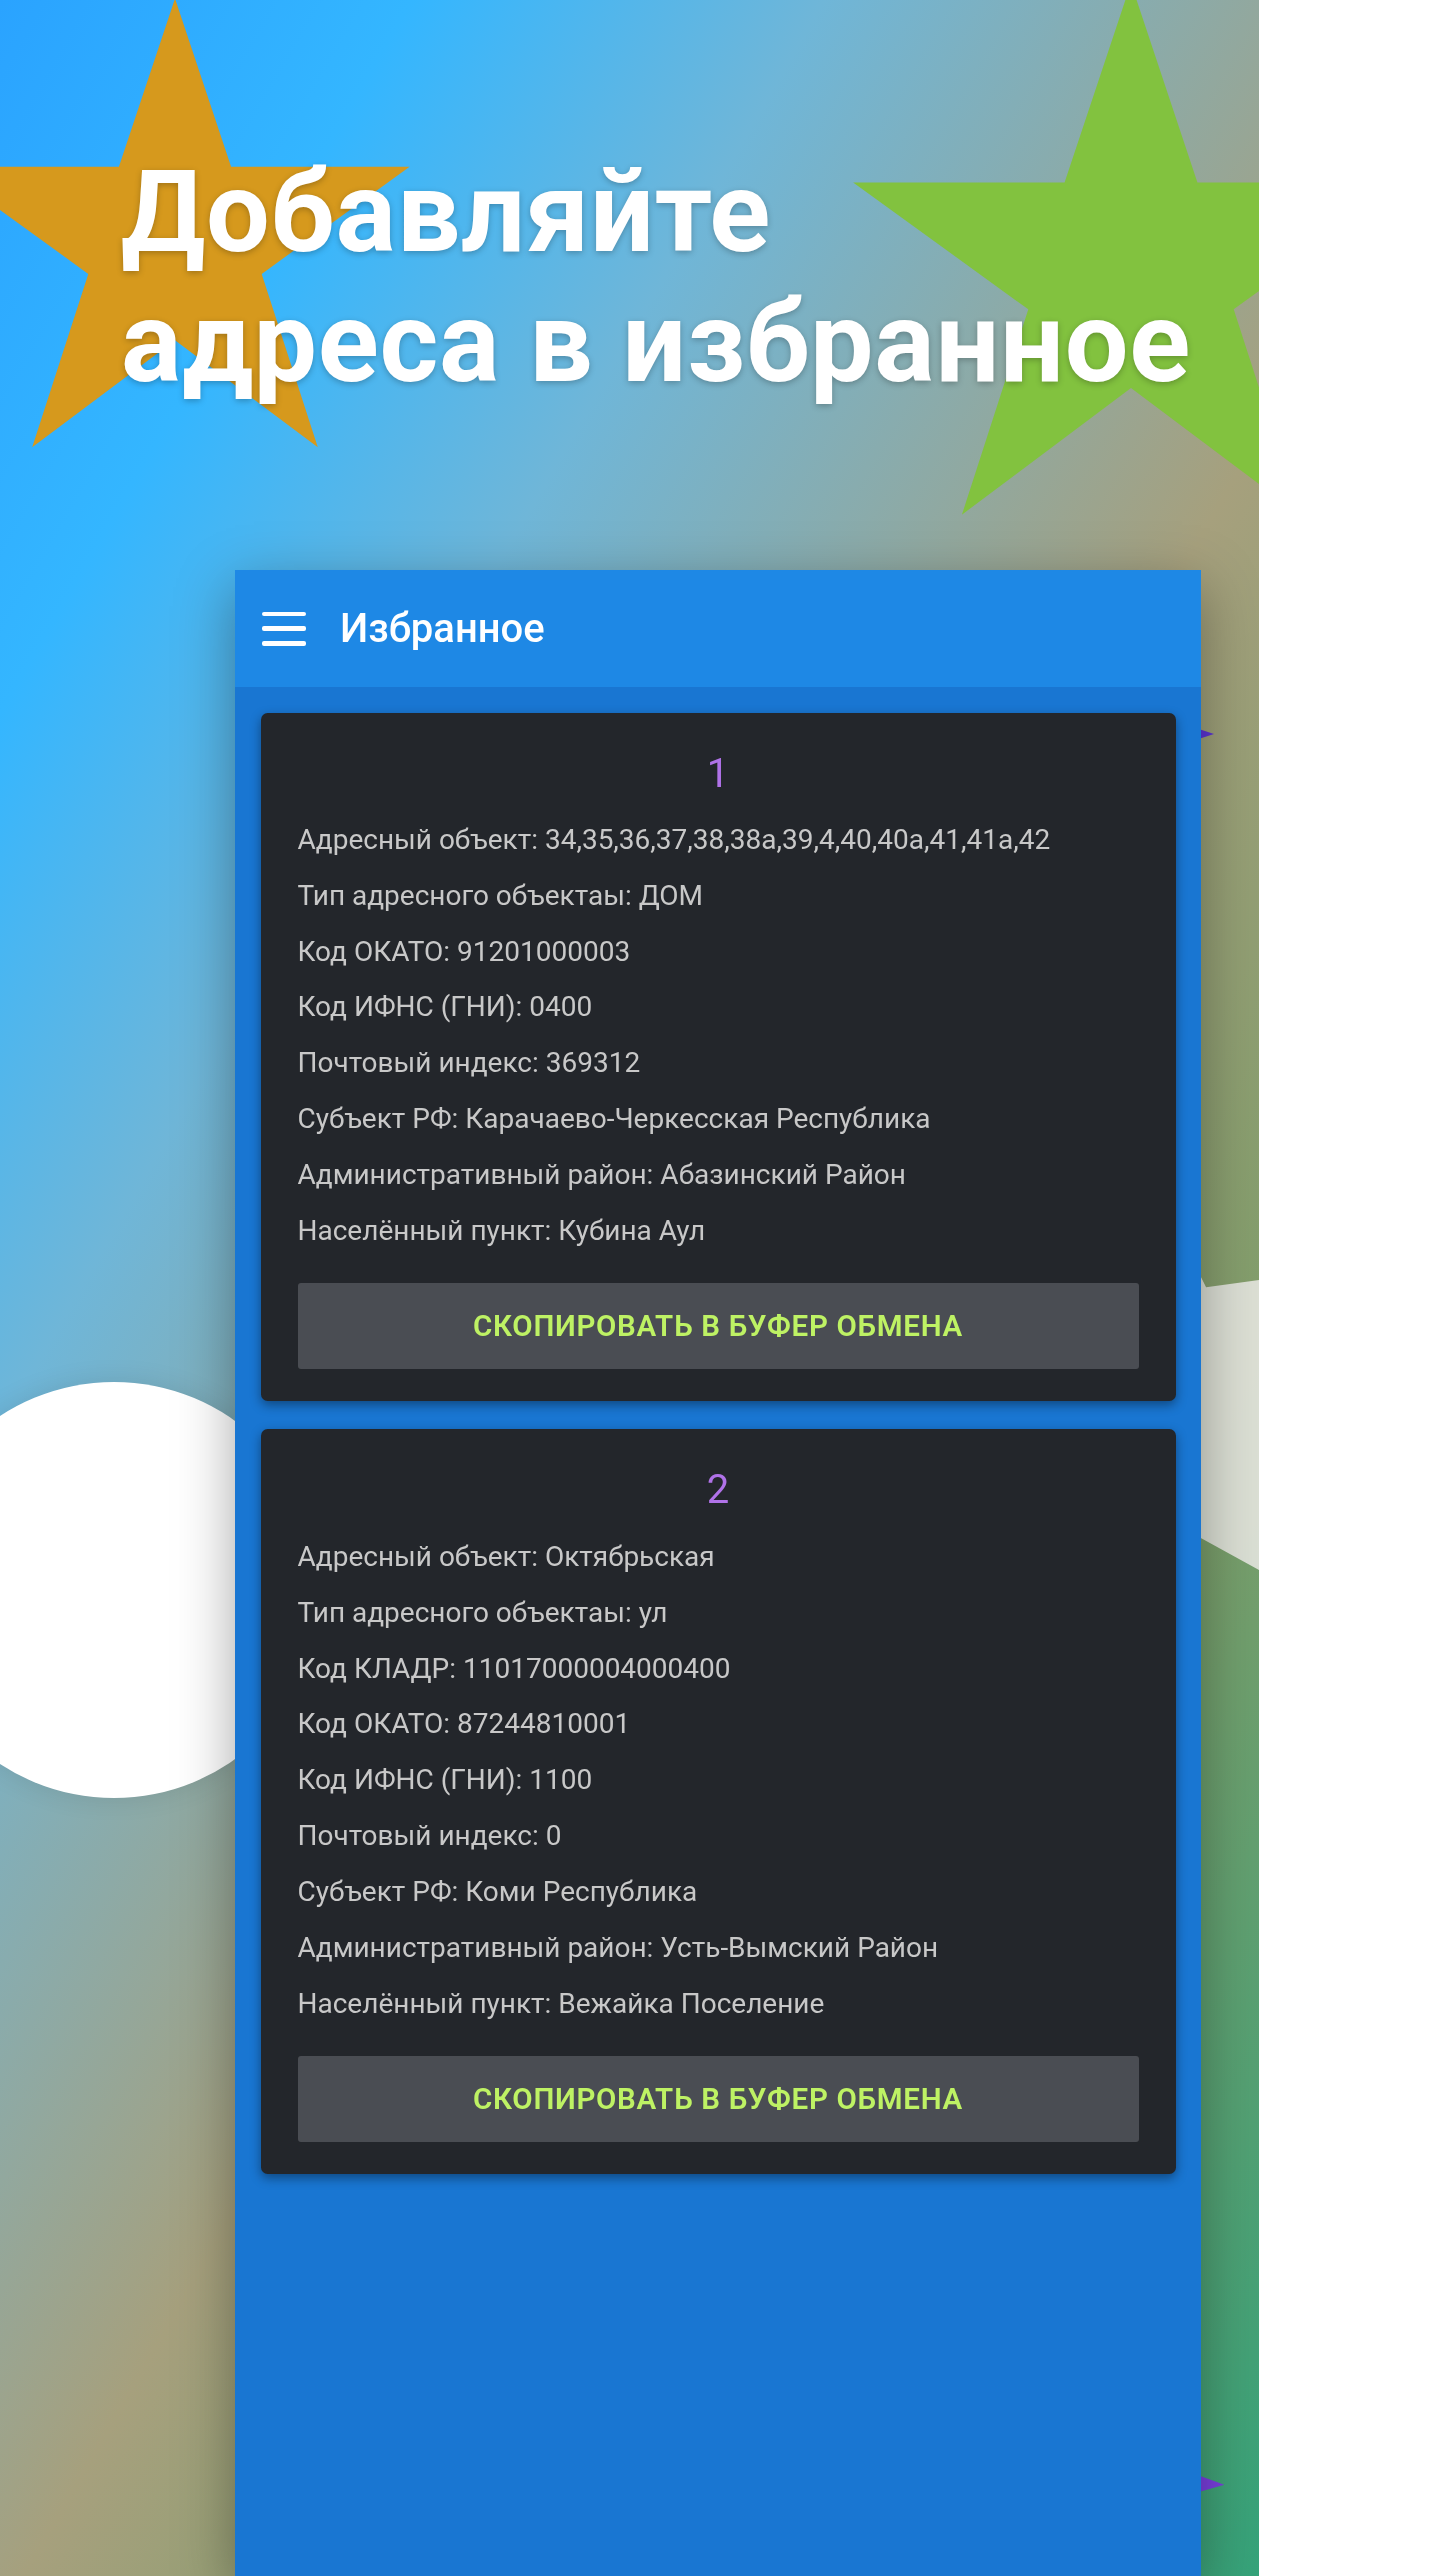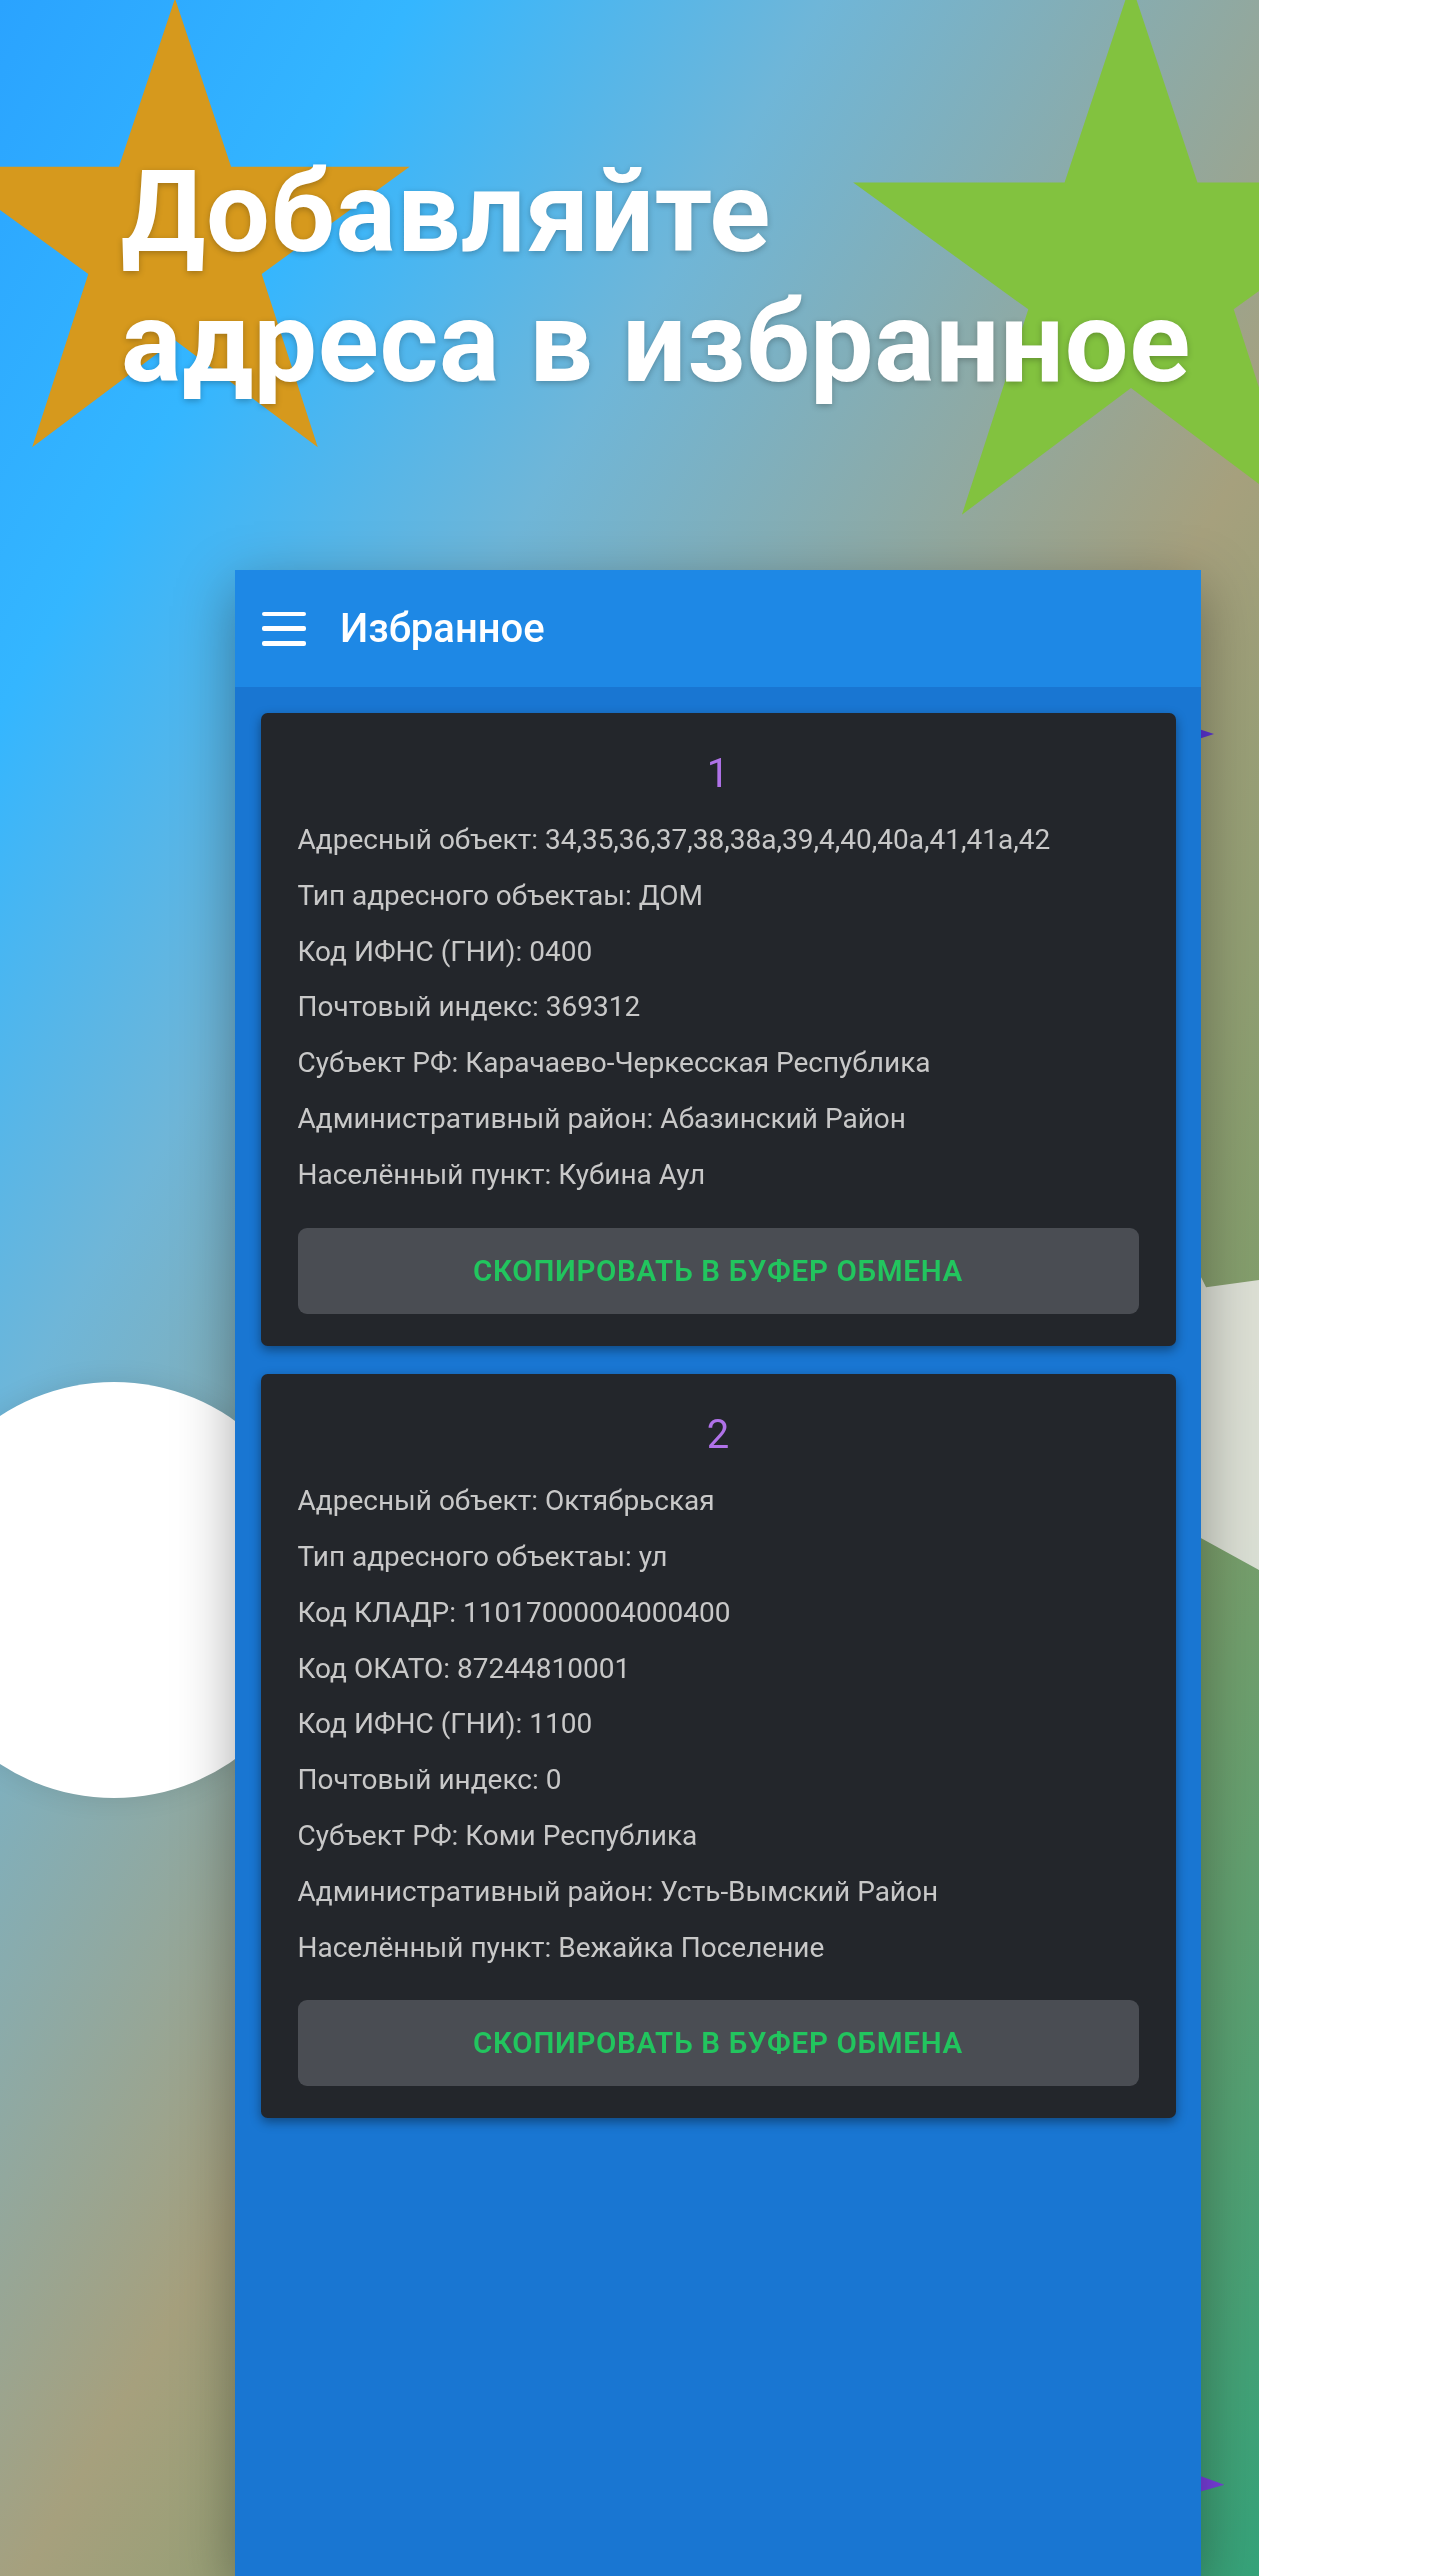--- a/index.html
+++ b/index.html
@@ -79,26 +79,26 @@
     color: #c8c8c8;
     font-size: 28px;
     line-height: 1.28;
     margin-bottom: 20px;
     font-weight: 400;
   }
   .copy-btn {
     margin-top: 14.8px;
     height: 86px;
     background: #4a4d53;
-    color: #22c55e;
+    color: #bef264;
     font-size: 29.5px;
     font-weight: 600;
     letter-spacing: 0.7px;
     display: flex; align-items: center; justify-content: center;
-    border-radius: 9px;
+    border-radius: 3px;
     cursor: pointer;
   }
 </style>
 </head>
 <body>
 
 <div class="bg">
 
   <svg class="star" style="left:-80px; top:-27px;" width="510" height="510" viewBox="0 0 100 100">
       <polygon points="50,5 61,38 96,38 67,59 78,93 50,72 22,93 33,59 4,38 39,38" fill="#d6991d"></polygon>
@@ -136,20 +136,21 @@
           <span></span>
         </div>
       <div class="appbar-title">Избранное</div>
     </div>
     <div class="content">
 
       <div class="card">
         <div class="card-num">1</div>
         <div class="row"><span>Адресный объект:</span> <span>34,35,36,37,38,38а,39,4,40,40а,41,41а,42</span></div>
         <div class="row"><span>Тип адресного объектаы:</span> <span>ДОМ</span></div>
+        <div class="row"><span>Код ОКАТО:</span> <span>91201000003</span></div>
         <div class="row"><span>Код ИФНС (ГНИ):</span> <span>0400</span></div>
         <div class="row"><span>Почтовый индекс:</span> <span>369312</span></div>
         <div class="row"><span>Субъект РФ:</span> <span>Карачаево-Черкесская Республика</span></div>
         <div class="row"><span>Административный район:</span> <span>Абазинский Район</span></div>
         <div class="row"><span>Населённый пункт:</span> <span>Кубина Аул</span></div>
         <div class="copy-btn">СКОПИРОВАТЬ В БУФЕР ОБМЕНА</div>
       </div>
 
       <div class="card">
         <div class="card-num">2</div>

